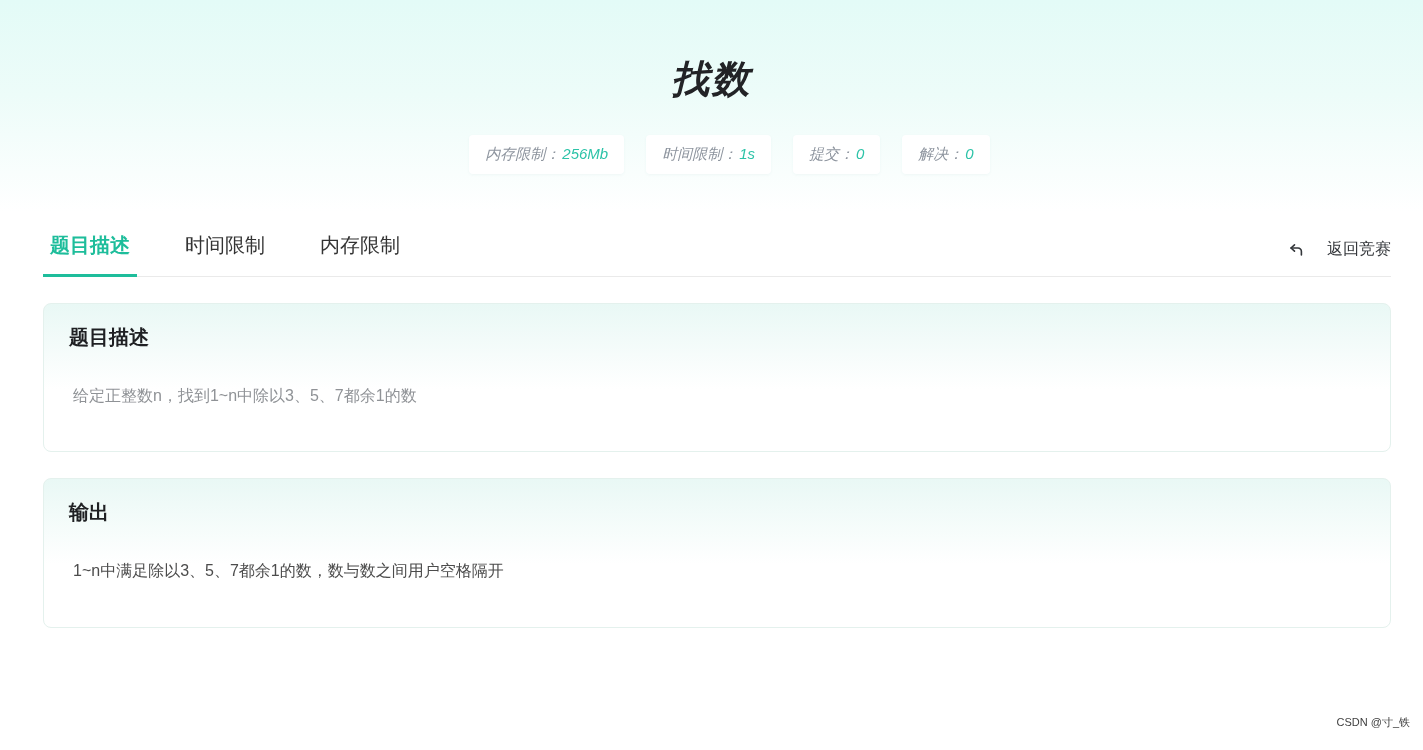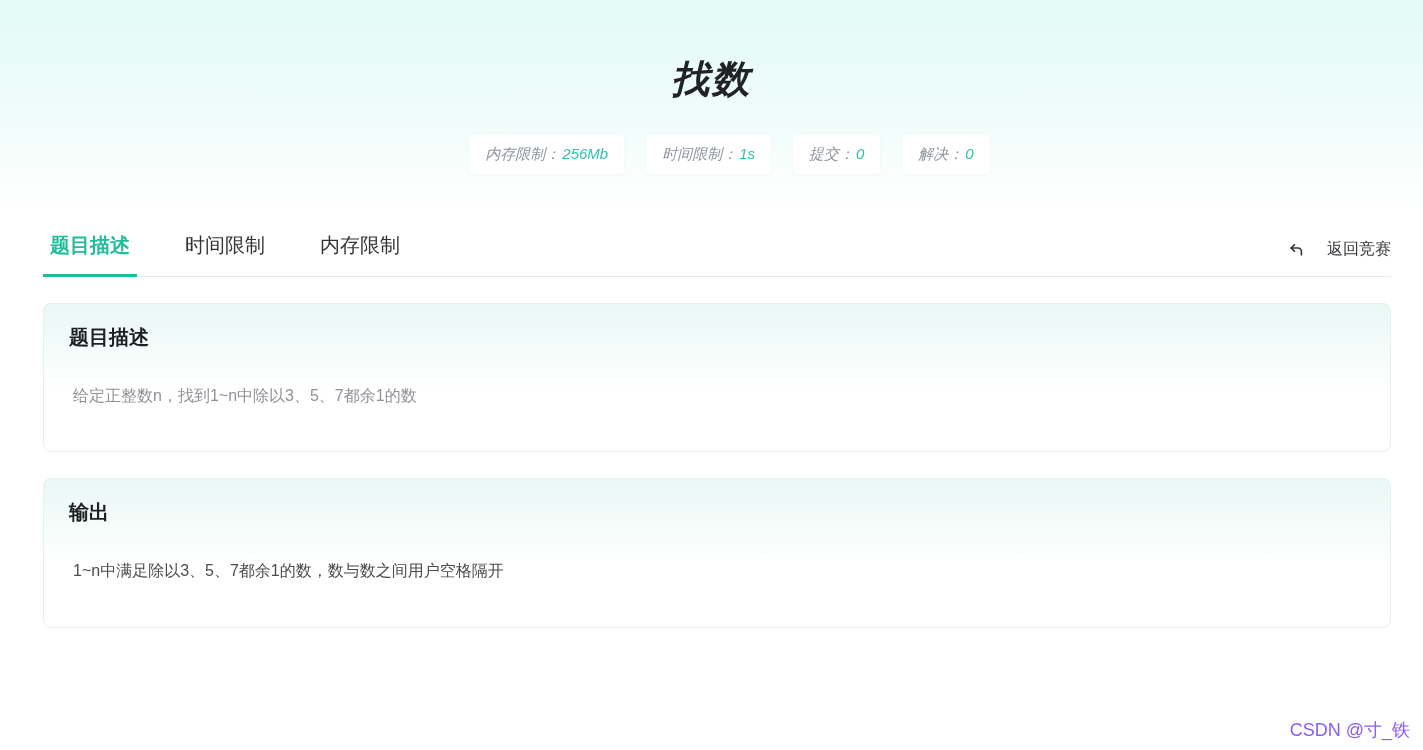--- a/index.html
+++ b/index.html
@@ -77,22 +77,22 @@
   .card-heading {
     margin:0 0 34px 0;
     font-size:20px; font-weight:700;
     color:#1f2023;
   }
   .card-body { margin:4px; font-size:16px; line-height:1.4; }
   .card-body.muted  { color:#8f9296; }
   .card-body.strong { color:#4c4c4c; }
 
   .watermark {
-    position:absolute; right:13px; bottom:8px;
-    font-size:18px; color:#8b5cf6;
+    position:absolute; right:13px; bottom:20px;
+    font-size:11px; color:#404040;
   }
 </style>
 </head>
 <body>
 
 <div class="hero">
   <h1 class="hero-title">找数</h1>
 
   <div class="stats-row">
     <div class="stat-chip">

